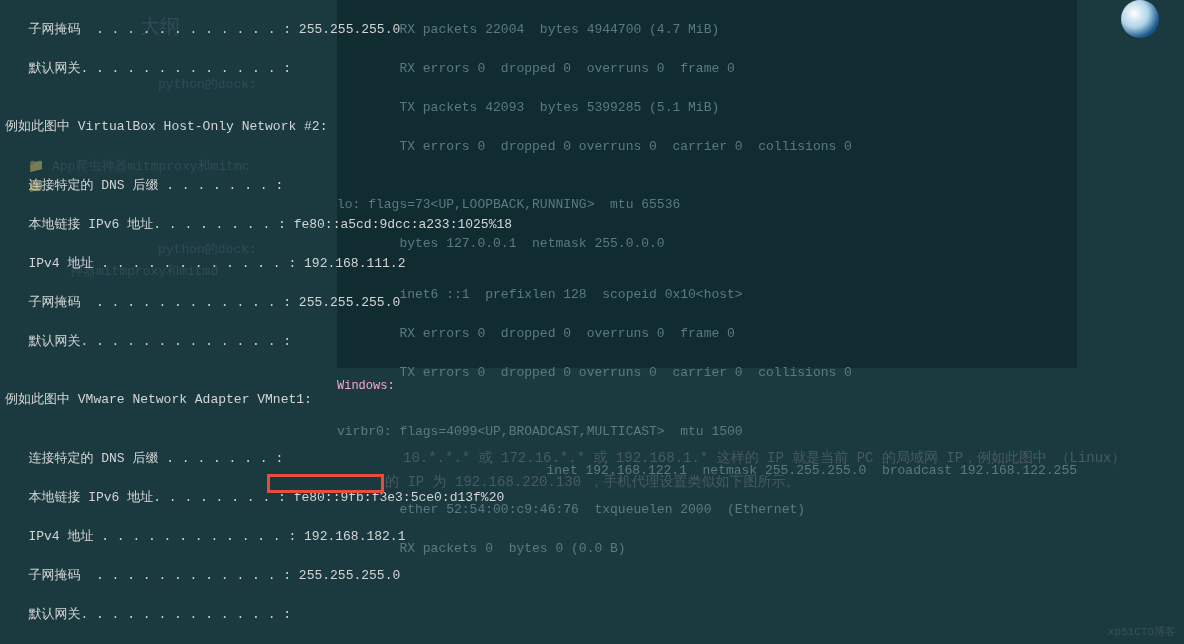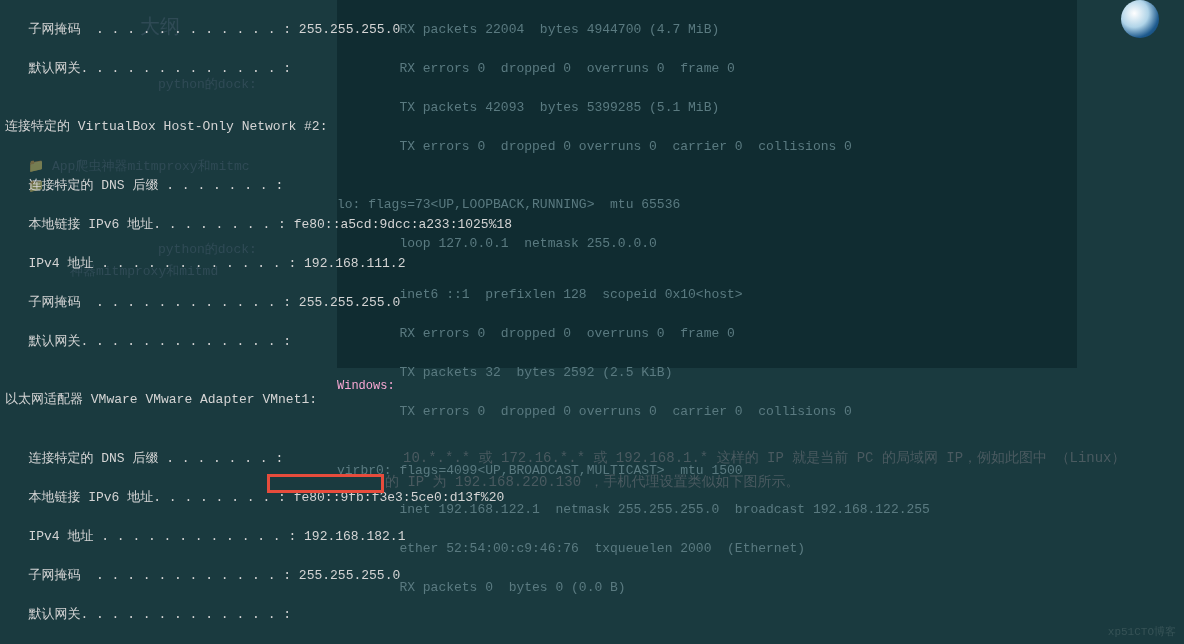--- a/index.html
+++ b/index.html
@@ -95,28 +95,27 @@
 <div class="bg-link" style="top:240px;left:158px;">python的dock:</div>
 <div class="bg-link" style="top:262px;left:70px;">神器mitmproxy和mitmd</div>
 
 <div class="overlay-panel">
 <span style="display: block;">        RX packets 22004  bytes 4944700 (4.7 MiB)</span>
 <span style="display: block;">        RX errors 0  dropped 0  overruns 0  frame 0</span>
 <span style="display: block;">        TX packets 42093  bytes 5399285 (5.1 MiB)</span>
 <span style="display: block;">        TX errors 0  dropped 0 overruns 0  carrier 0  collisions 0</span>
 <span style="display: block;"></span>
 <span style="display: block;">lo: flags=73&lt;UP,LOOPBACK,RUNNING&gt;  mtu 65536</span>
-<span style="display: block;">        loop 127.0.0.1  netmask 255.0.0.0</span>
+<span style="display: block;">        bytes 127.0.0.1  netmask 255.0.0.0</span>
 <span style="display: block; margin-top: 12px;">        inet6 ::1  prefixlen 128  scopeid 0x10&lt;host&gt;</span>
 <span style="display: block;">        RX errors 0  dropped 0  overruns 0  frame 0</span>
-<span style="display: block;">        TX packets 32  bytes 2592 (2.5 KiB)</span>
 <span style="display: block;">        TX errors 0  dropped 0 overruns 0  carrier 0  collisions 0</span>
 <span style="display: block;"></span>
 <span style="display: block;">virbr0: flags=4099&lt;UP,BROADCAST,MULTICAST&gt;  mtu 1500</span>
-<span style="display: block;">        inet 192.168.122.1  netmask 255.255.255.0  broadcast 192.168.122.255</span>
+<span style="display: block; text-align: right;">        inet 192.168.122.1  netmask 255.255.255.0  broadcast 192.168.122.255</span>
 <span style="display: block;">        ether 52:54:00:c9:46:76  txqueuelen 2000  (Ethernet)</span>
 <span style="display: block;">        RX packets 0  bytes 0 (0.0 B)</span>
 
 
 
 <span style="display: block;"></span>
 
 </div>
 
 <div class="overlay-text">Windows:</div>
@@ -125,29 +124,29 @@
 <span>10.*.*.*</span> <span>或</span>  <span>172.16.*.*</span>  <span>或</span>  <span>192.168.1.*</span>  <span>这样的 IP 就是当前 PC 的局域网 IP，例如此图中 （Linux）</span>
 </div>
 <div class="desc-text" style="top:472px;left:385px;">
 <span>的 IP 为</span> <span>192.168.220.130</span> <span>，手机代理设置类似如下图所示。</span>
 </div>
 
 <div class="terminal-output">
 <span style="display: block;">   子网掩码  . . . . . . . . . . . . : 255.255.255.0</span>
 <span style="display: block;">   默认网关. . . . . . . . . . . . . :</span>
 <span style="display: block;"></span>
-<span style="display: block;">连接特定的 VirtualBox Host-Only Network #2:</span>
+<span style="display: block;">例如此图中 VirtualBox Host-Only Network #2:</span>
 <span style="display: block;"></span>
 <span style="display: block;">   连接特定的 DNS 后缀 . . . . . . . :</span>
 <span style="display: block;">   本地链接 IPv6 地址. . . . . . . . : fe80::a5cd:9dcc:a233:1025%18</span>
 <span style="display: block;">   IPv4 地址 . . . . . . . . . . . . : 192.168.111.2</span>
 <span style="display: block;">   子网掩码  . . . . . . . . . . . . : 255.255.255.0</span>
 <span style="display: block;">   默认网关. . . . . . . . . . . . . :</span>
 <span style="display: block;"></span>
-<span style="display: block;">以太网适配器 VMware VMware Adapter VMnet1:</span>
+<span style="display: block;">例如此图中 VMware Network Adapter VMnet1:</span>
 <span style="display: block;"></span>
 <span style="display: block;">   连接特定的 DNS 后缀 . . . . . . . :</span>
 <span style="display: block;">   本地链接 IPv6 地址. . . . . . . . : fe80::9fb:f3e3:5ce0:d13f%20</span>
 <span style="display: block;">   IPv4 地址 . . . . . . . . . . . . : 192.168.182.1</span>
 <span style="display: block;">   子网掩码  . . . . . . . . . . . . : 255.255.255.0</span>
 <span style="display: block;">   默认网关. . . . . . . . . . . . . :</span>
 <span style="display: block;"></span>
 
 <span style="display: block;"></span>
 

